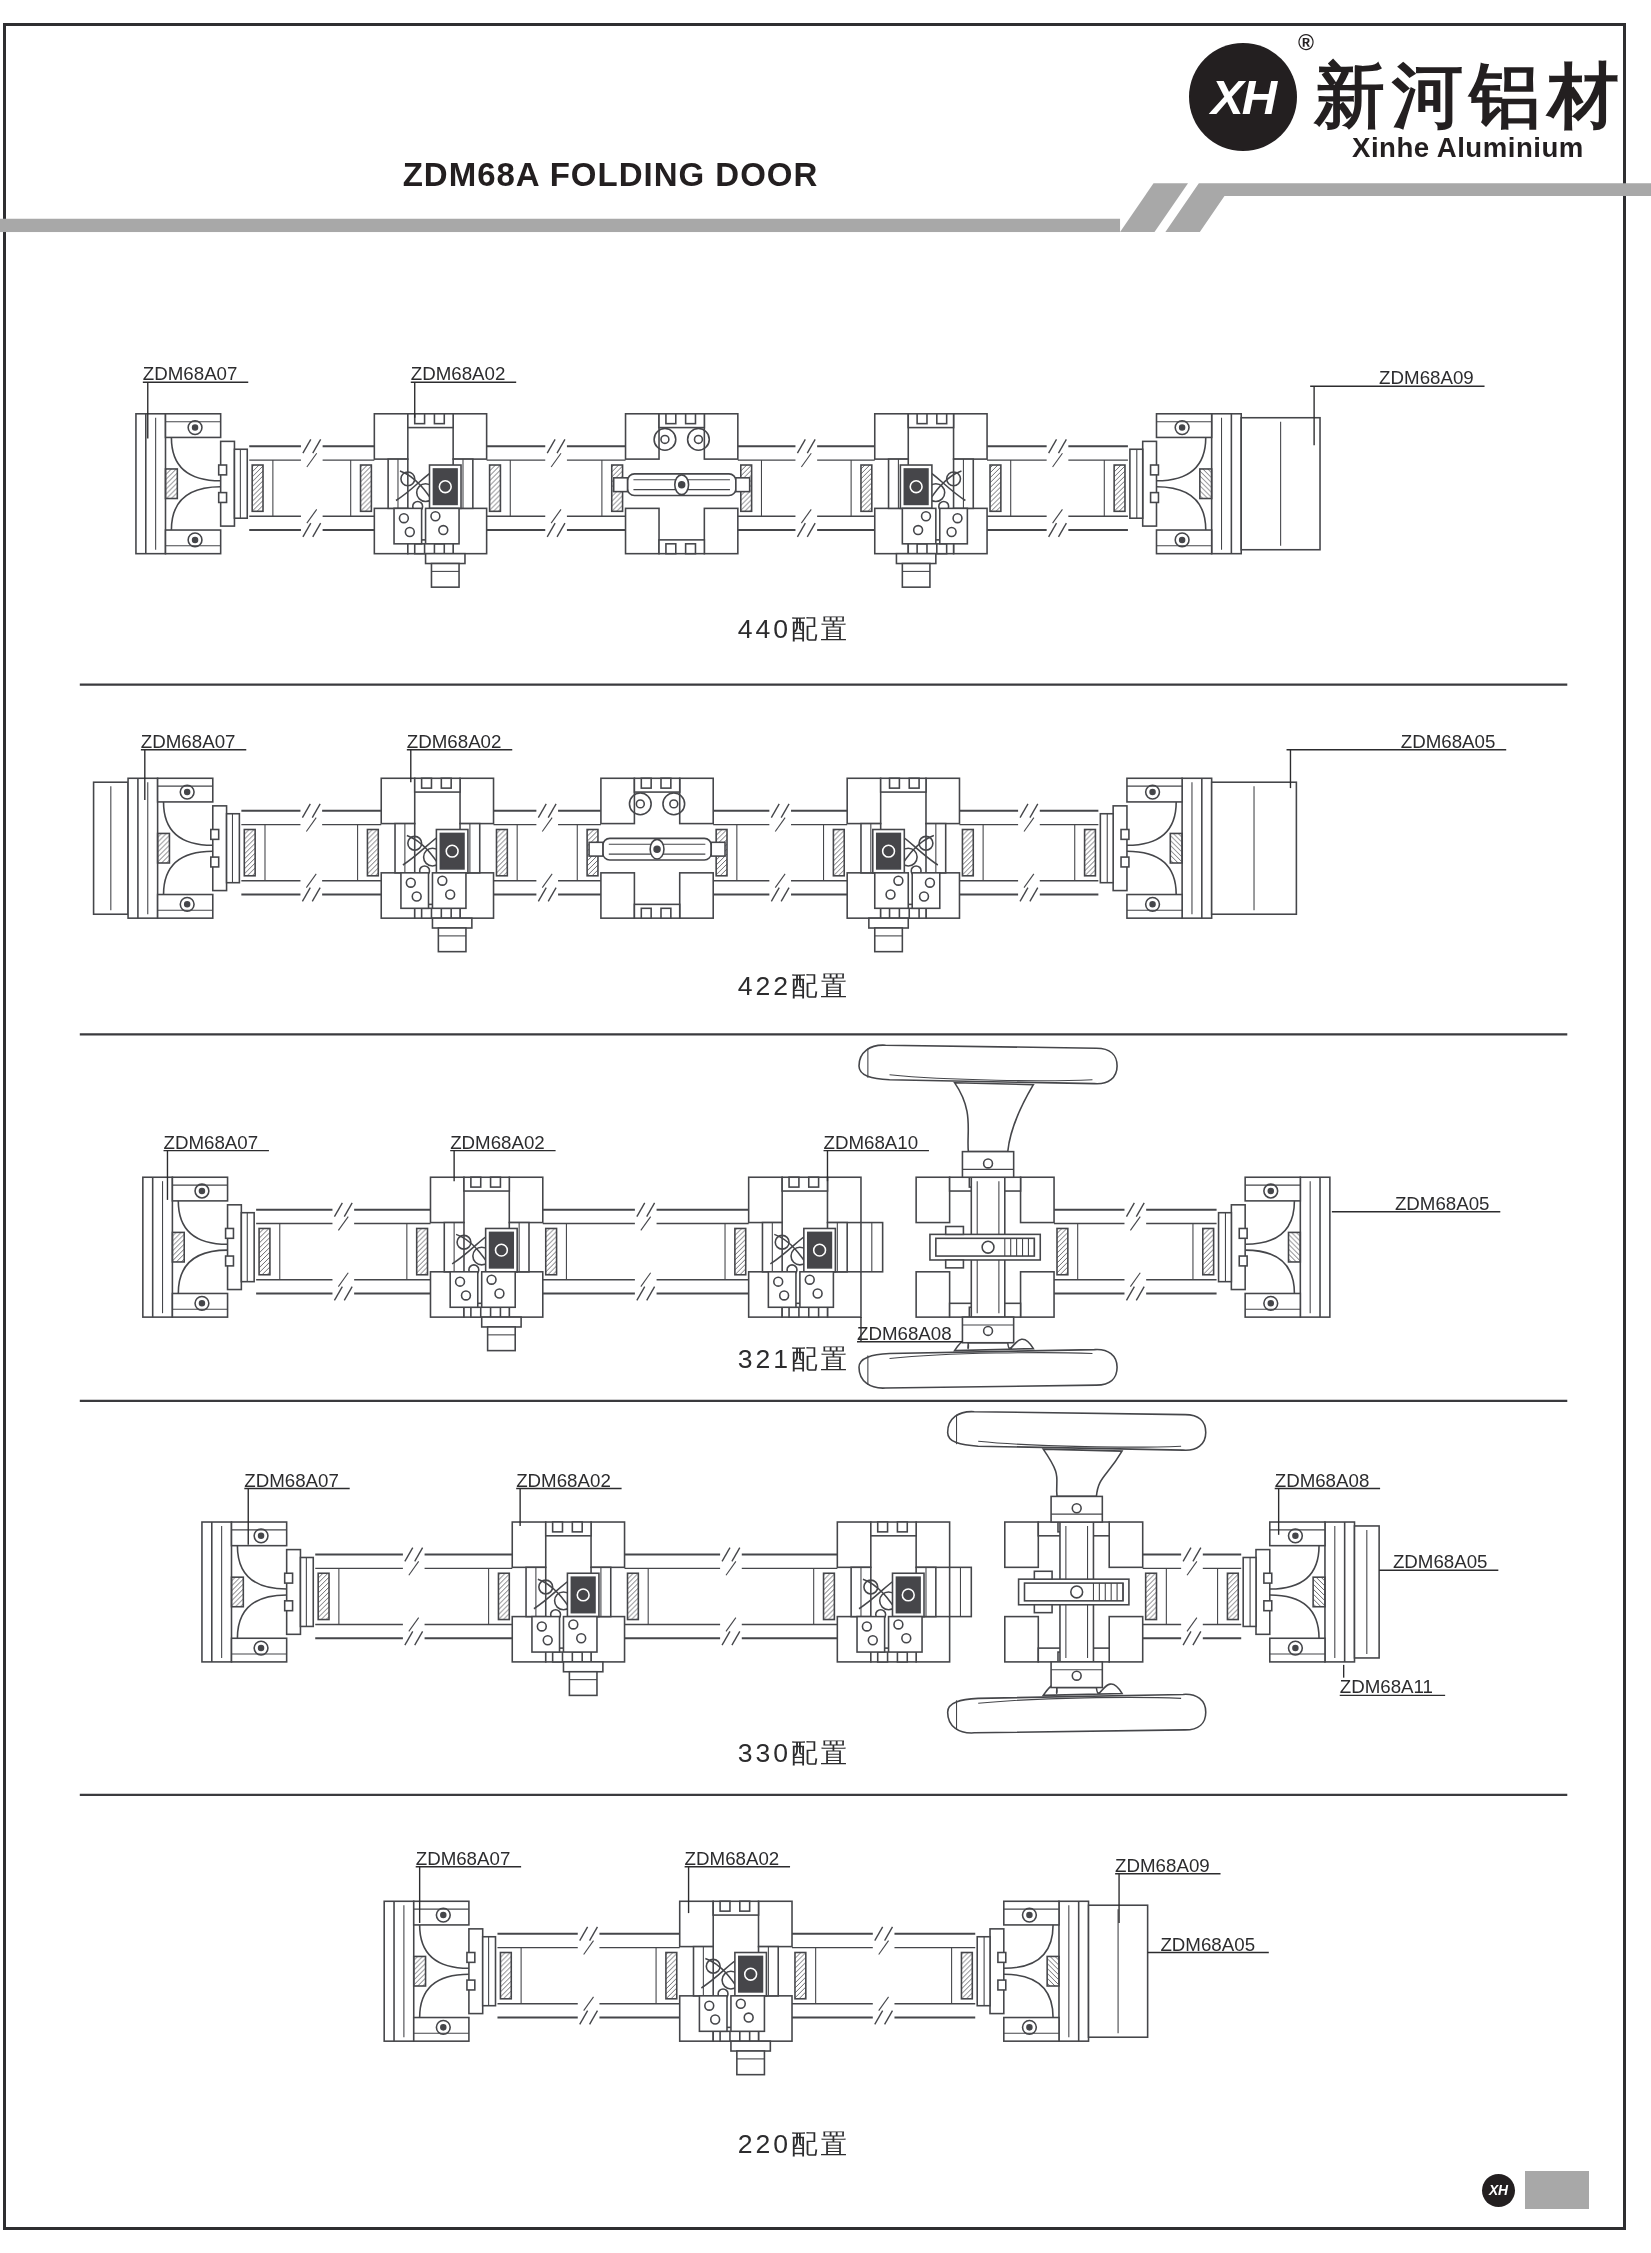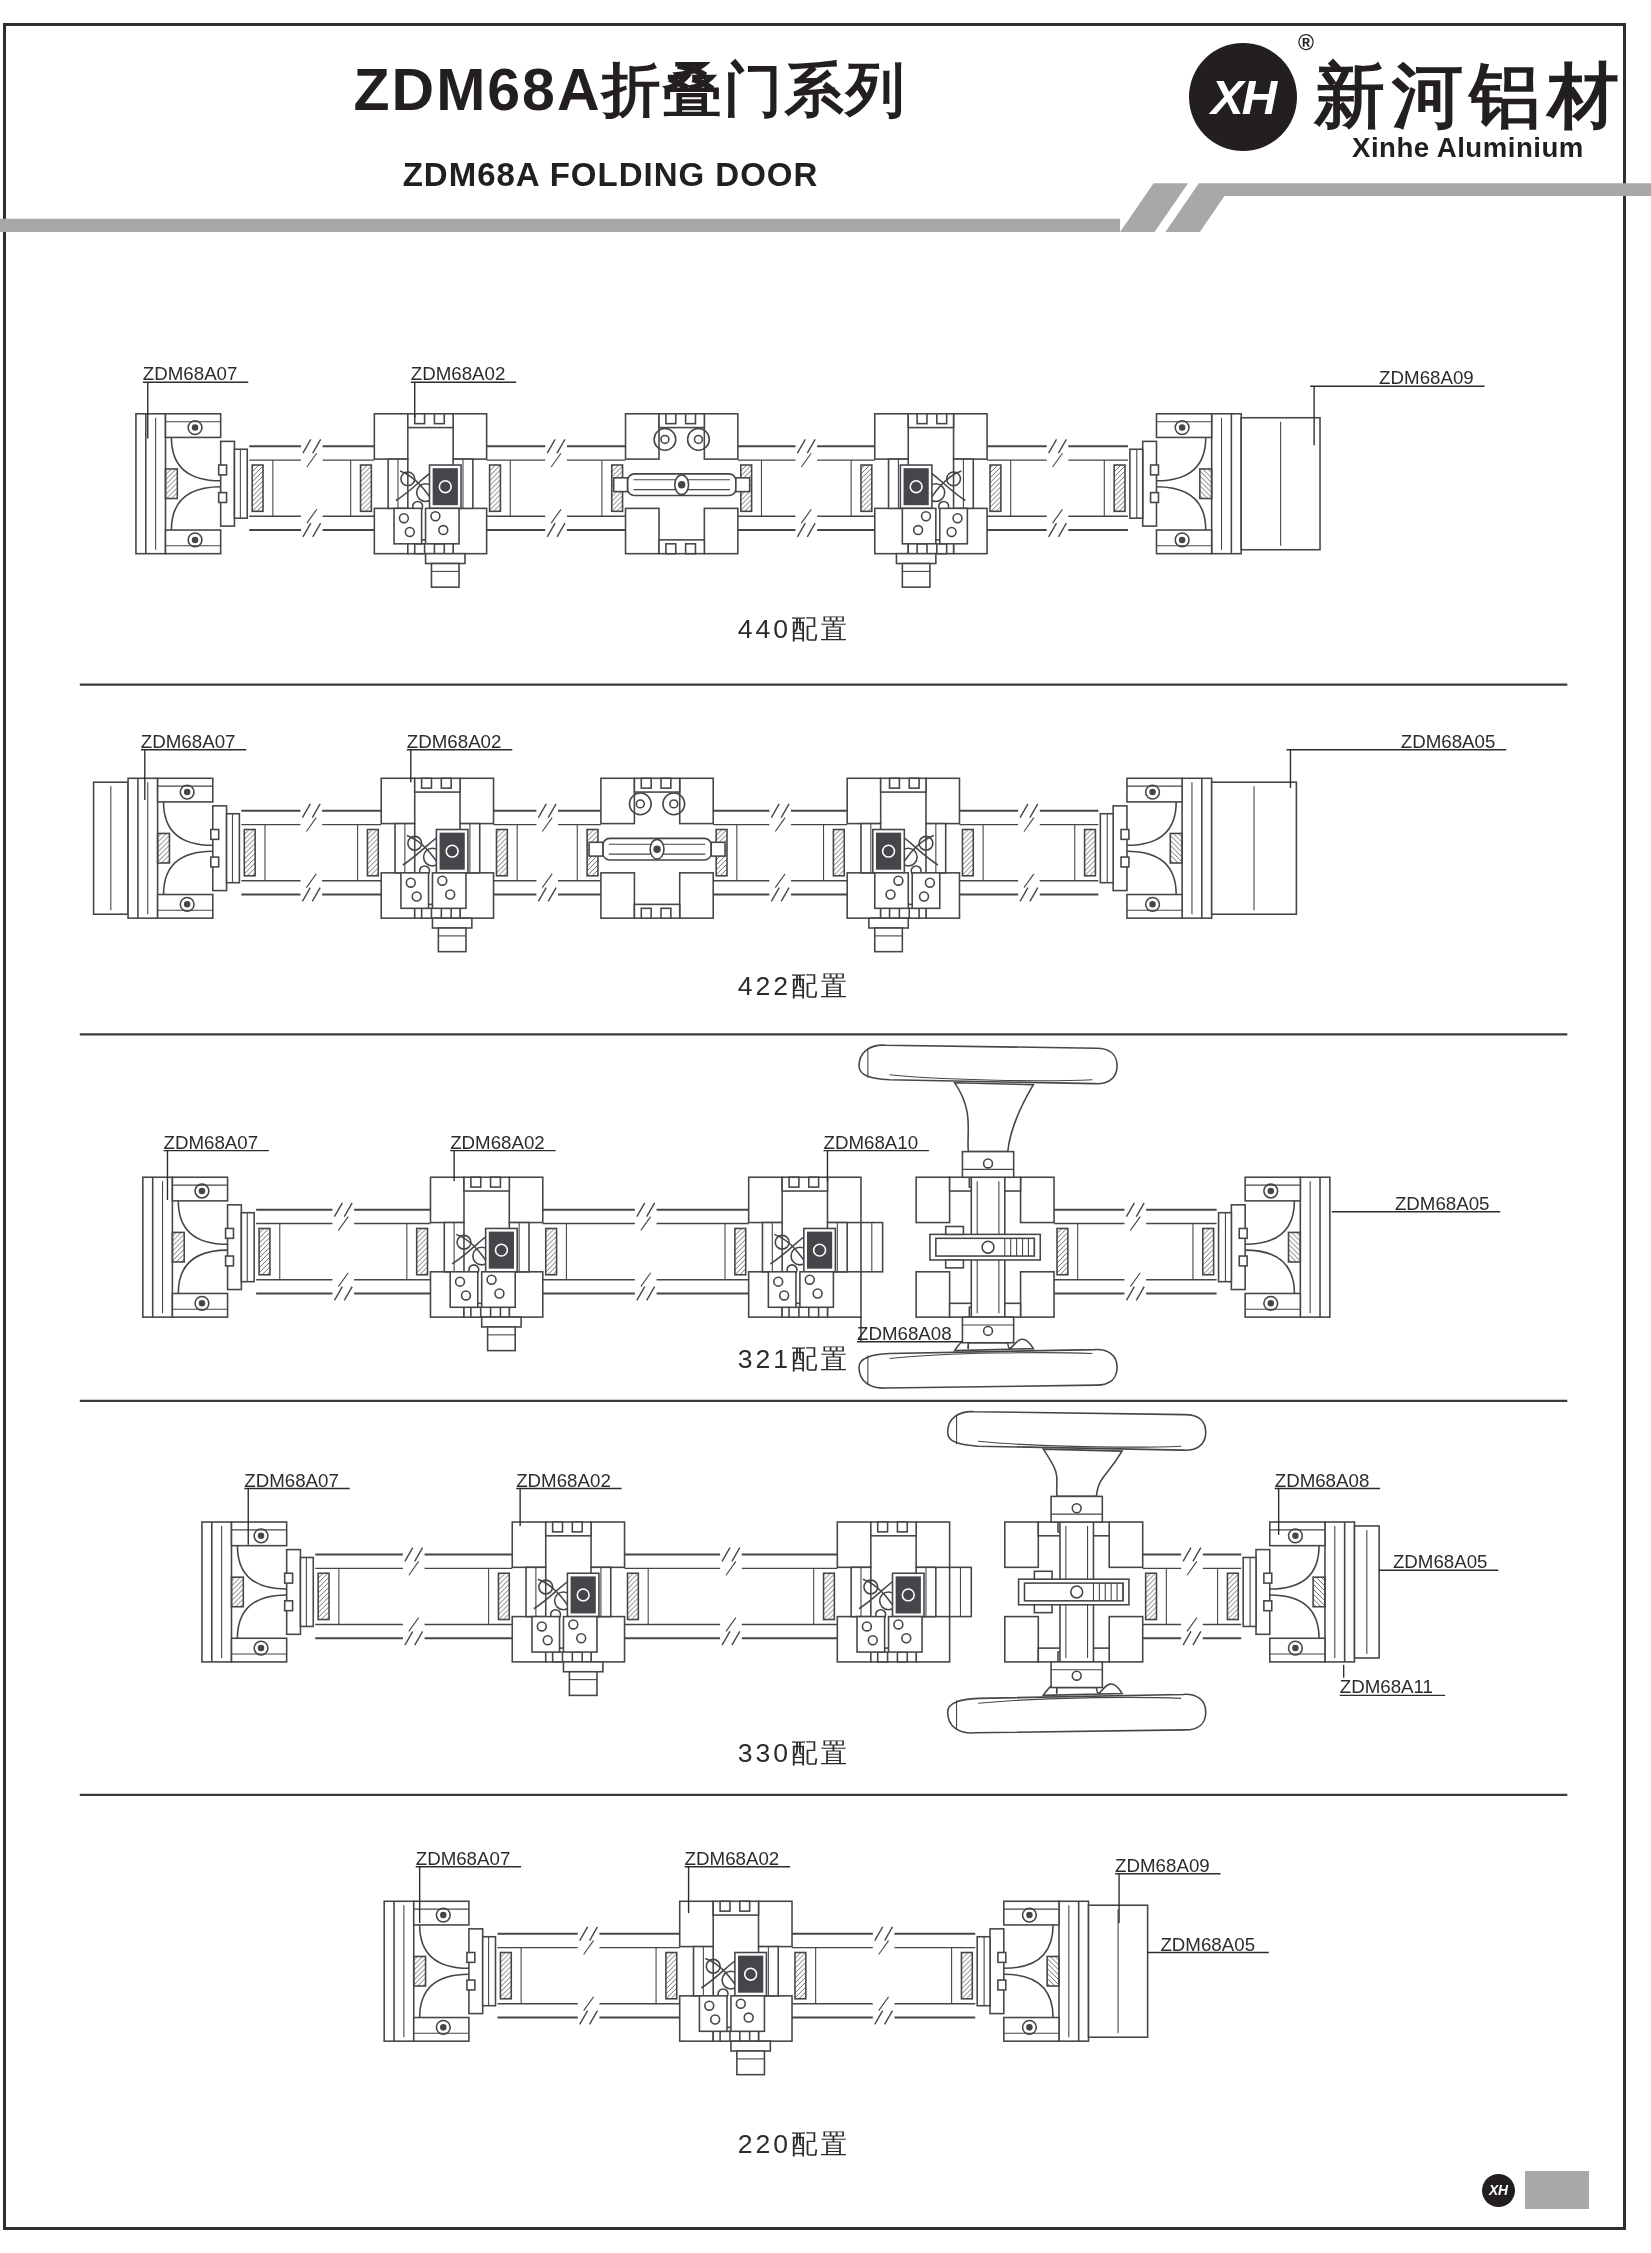--- a/index.html
+++ b/index.html
@@ -1009,21 +1009,20 @@
         <line x1="1136" y1="1902" x2="1136" y2="1952" stroke="#2c2c2e" stroke-width="1.4"></line>
         <text x="1132" y="1900" fill="#2c2c2e" font-family="&quot;Liberation Sans&quot;,sans-serif" font-size="19">ZDM68A09</text>
         <line x1="1165" y1="1982" x2="1288" y2="1982" stroke="#2c2c2e" stroke-width="1.4"></line>
         <text x="1178" y="1980" fill="#2c2c2e" font-family="&quot;Liberation Sans&quot;,sans-serif" font-size="19">ZDM68A05</text>
         <text x="806" y="2186" fill="#2c2c2e" font-family="&quot;Liberation Sans&quot;,sans-serif" font-size="27" text-anchor="middle" letter-spacing="3">220配置</text>
       </g>
     </svg>
 
   <div class="border-frame"></div>
 
-  <div class="hdr title">ZDM68A折叠门系列</div>
   <div class="hdr subtitle">ZDM68A FOLDING DOOR</div>
 
   <div class="hdr logo-circle">
     <span>XH</span>
   </div>
   <div class="hdr logo-reg">®</div>
   <div class="hdr brand-cn">新河铝材</div>
   <div class="hdr brand-en">Xinhe Aluminium</div>
 
   <div class="hdr footer-logo">

